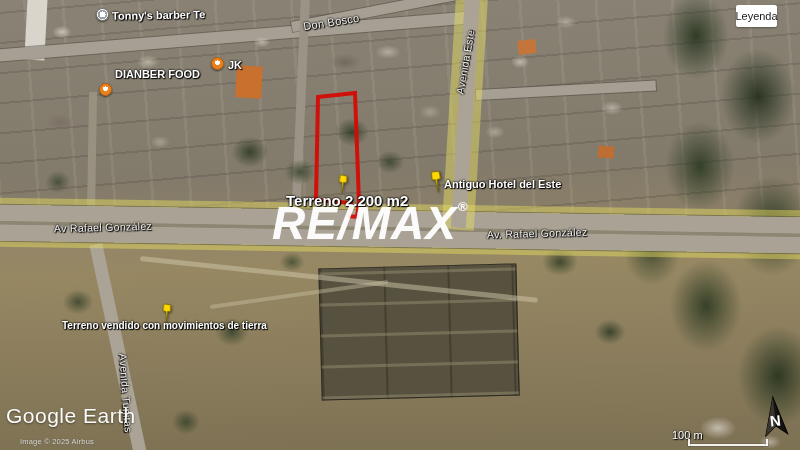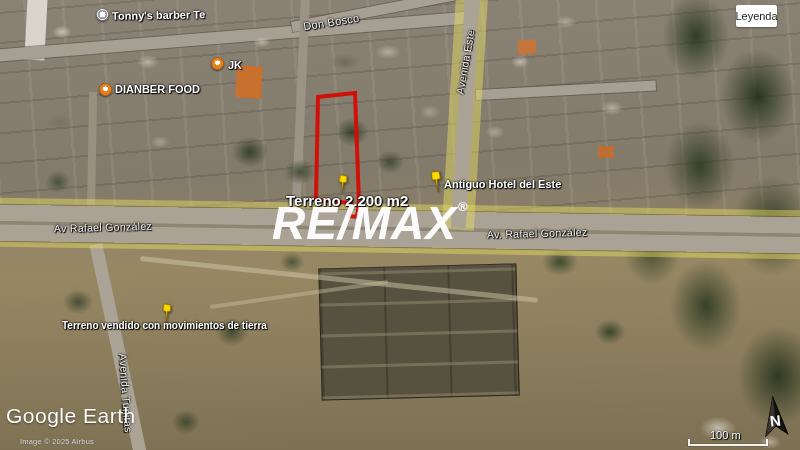--- a/index.html
+++ b/index.html
@@ -85,21 +85,21 @@
 
   
   .mlabel{position:absolute;color:#fff;white-space:nowrap;
      text-shadow:0 0 2px #000,0 0 2px #000,1px 1px 1px #000;}
   .street{font-size:10.5px;letter-spacing:.3px;color:#f4f2ee;}
   .poi{font-size:11px;font-weight:600;}
   .lbl-tonnys{left:112px;top:9px;transform:rotate(-1deg);}
   .lbl-donbosco{left:303px;top:16px;transform:rotate(-9deg);font-size:11px;}
   .lbl-este{left:420px;top:56px;width:90px;text-align:center;transform:rotate(-80deg);}
   .lbl-jk{left:228px;top:59px;}
-  .lbl-dianber{left:115px;top:83px;}
+  .lbl-dianber{left:115px;top:68px;}
   .lbl-hotel{left:444px;top:178px;font-size:11px;font-weight:600;}
   .lbl-area{left:286px;top:192px;font-size:15px;font-weight:600;}
   .lbl-rafael-l{left:54px;top:221px;transform:rotate(-1.5deg);}
   .lbl-rafael-r{left:487px;top:227px;transform:rotate(-1.5deg);}
   .lbl-sold{left:62px;top:320px;font-size:10px;font-weight:700;}
   .lbl-sw{left:78px;top:387px;width:96px;text-align:center;transform:rotate(86deg);}
 
   .poi-dot{position:absolute;width:13px;height:13px;border-radius:50%;
      box-shadow:0 1px 2px rgba(0,0,0,.6);}
   .dot-white{background:radial-gradient(circle at 50% 50%, #fff 0 3px, #9aa0a6 3px 4.5px, #fff 4.5px 100%);border:1px solid #777;}
@@ -115,21 +115,21 @@
   .watermark sup{font-size:13px;font-style:normal;vertical-align:28px;margin-left:1px;}
 
   
   .legend-btn{left:736px;top:5px;width:41px;height:22px;background:#fff;border-radius:2px;
      display:flex;align-items:center;justify-content:center;font-size:11px;color:#1a1a1a;
      box-shadow:0 1px 2px rgba(0,0,0,.35);cursor:pointer;}
   .ge-logo{left:6px;top:404px;font-size:21px;font-weight:500;letter-spacing:.5px;
      color:#fbfbfb;text-shadow:0 1px 2px rgba(0,0,0,.45);}
   .ge-copy{left:20px;top:437px;font-size:7.5px;color:rgba(255,255,255,.82);
      text-shadow:0 0 1px rgba(0,0,0,.6);letter-spacing:.2px;}
-  .scale-label{left:710px;top:429px;font-size:11px;color:#fff;
+  .scale-label{left:672px;top:429px;font-size:11px;color:#fff;
      text-shadow:0 0 2px #000,1px 1px 1px #000;}
   .scale-line{left:688px;top:444px;width:80px;height:2px;background:rgba(255,255,255,.9);box-shadow:0 0 1px #000;}
   .scale-tick{top:439px;width:2px;height:7px;background:rgba(255,255,255,.9);box-shadow:0 0 1px #000;}
   .tick-l{left:688px;} .tick-r{left:766px;}
   .compass{left:758px;top:395px;width:34px;height:46px;transform:rotate(-6deg);}
 </style>
 </head>
 <body>
 
 <div id="stage">

